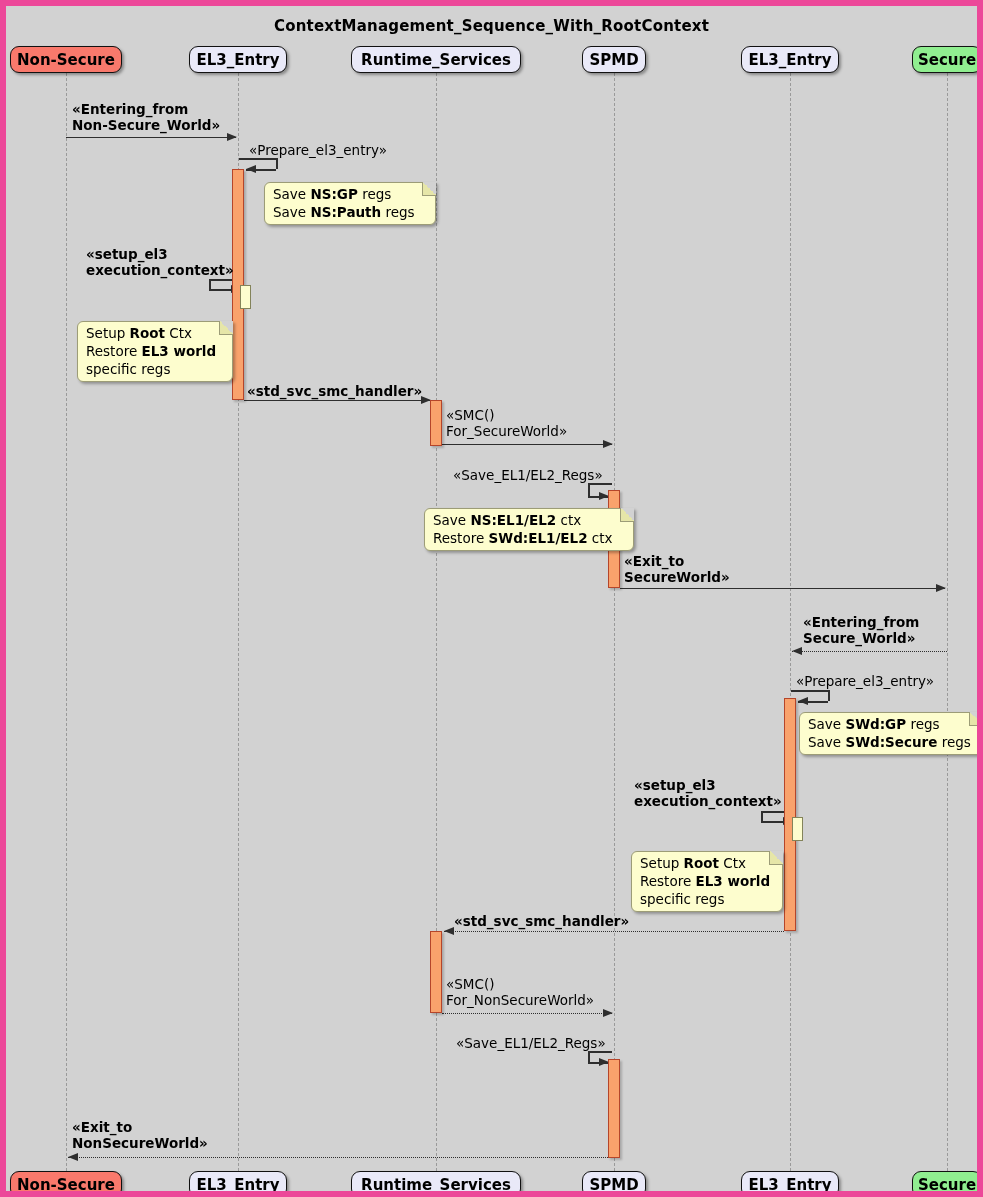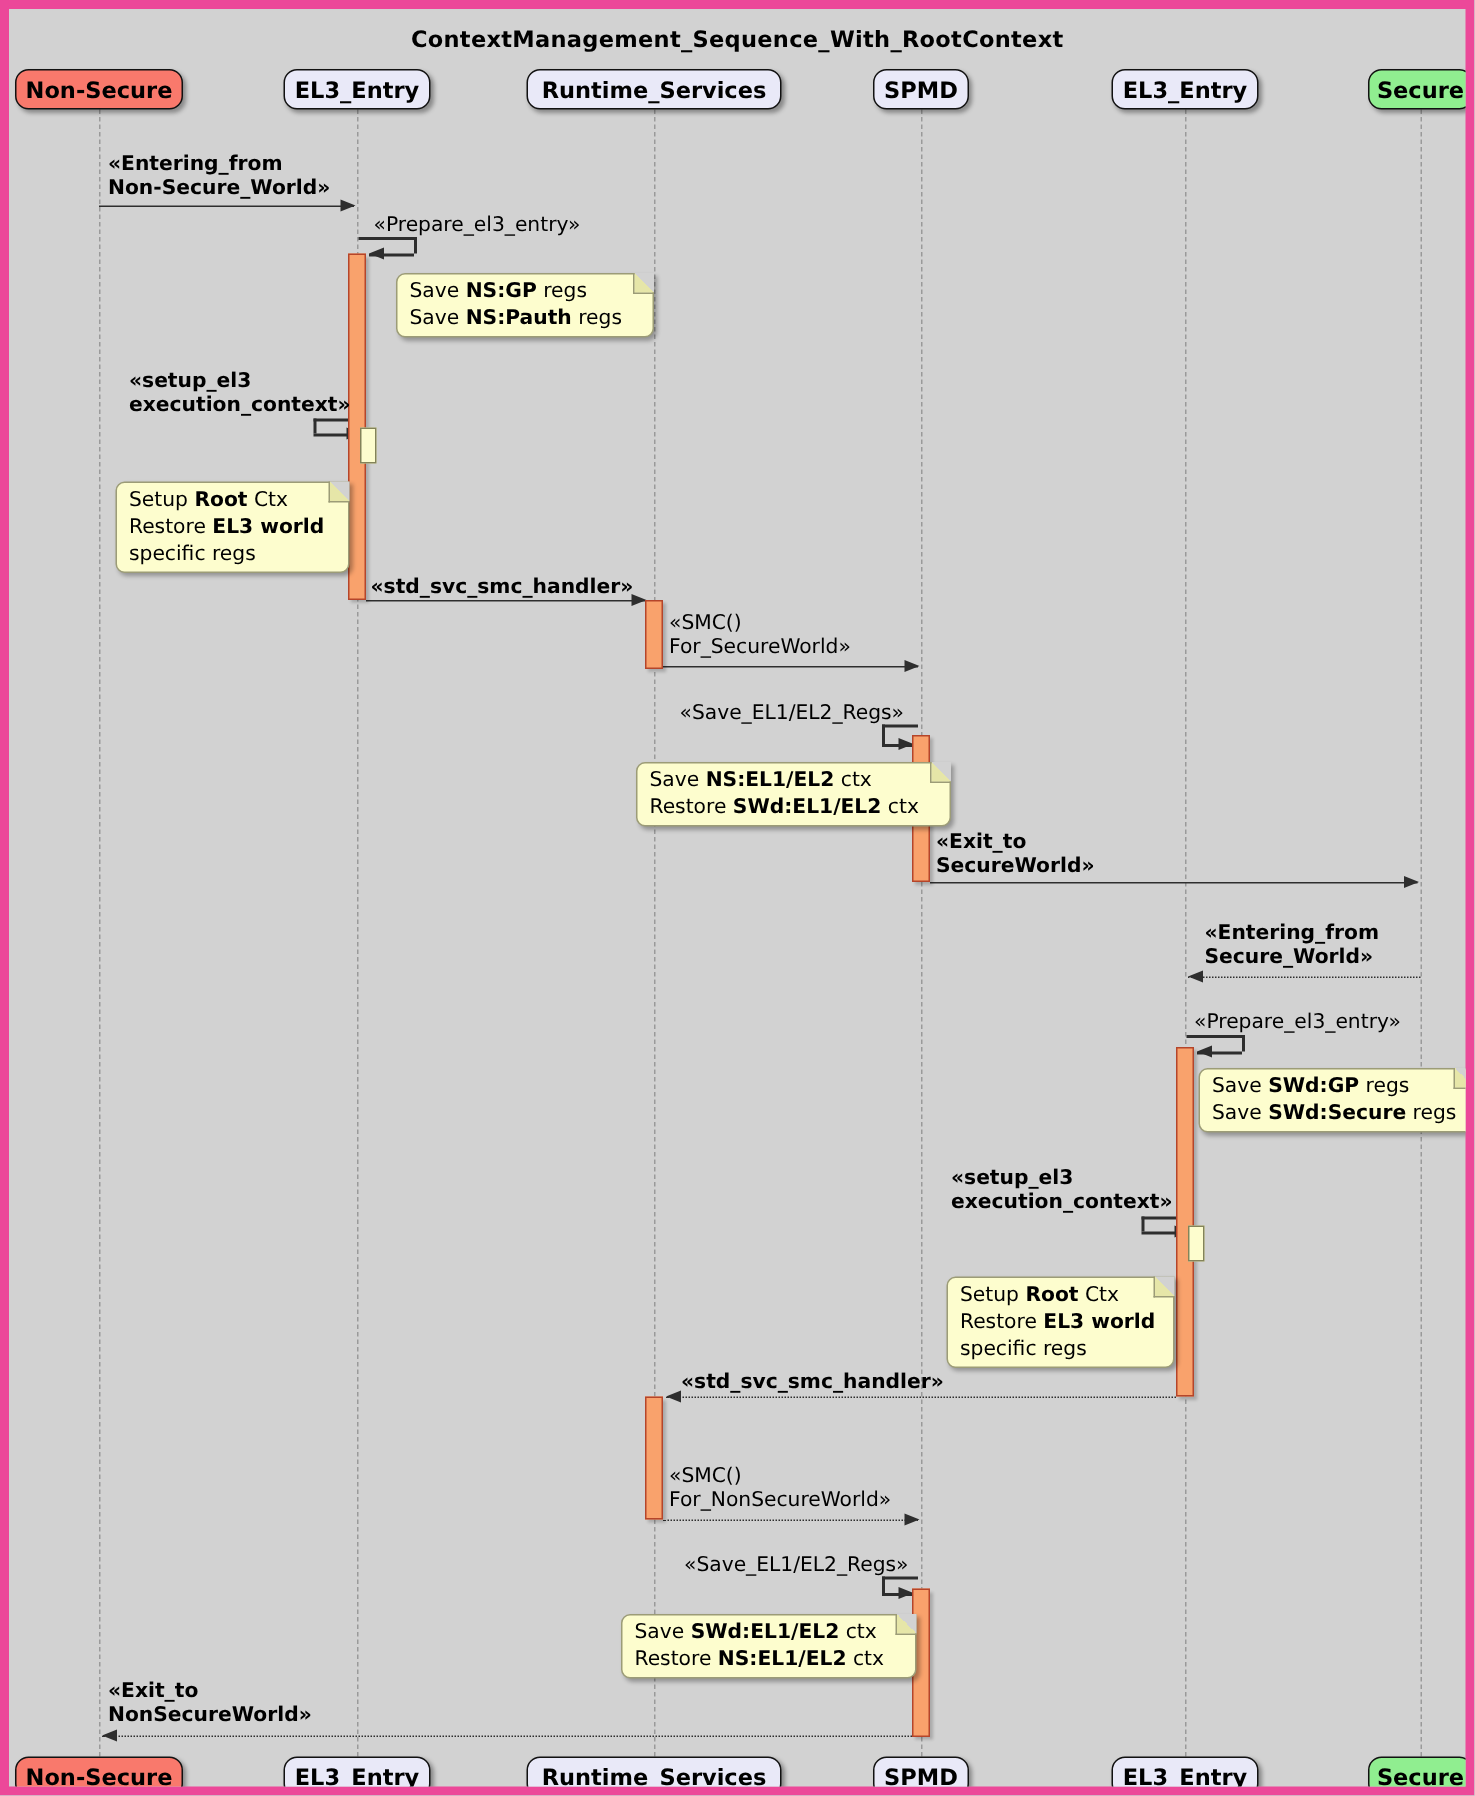--- a/index.html
+++ b/index.html
@@ -123,25 +123,20 @@
       <div class="note-line"><span>Save </span><b>SWd:GP</b><span> regs</span></div>
       <div class="note-line"><span>Save </span><b>SWd:Secure</b><span> regs</span></div>
       <div class="note-fold"></div>
     </div>
     <div class="note" style="left: 625px; top: 845px; min-width: 152px;">
       <div class="note-line"><span>Setup </span><b>Root</b><span> Ctx</span></div>
       <div class="note-line"><span>Restore </span><b>EL3 world</b></div>
       <div class="note-line"><span>specific regs</span></div>
       <div class="note-fold"></div>
     </div>
-    <div class="note" style="left: 408px; top: 1070px; min-width: 197px;">
-      <div class="note-line"><span>Save </span><b>SWd:EL1/EL2</b><span> ctx</span></div>
-      <div class="note-line"><span>Restore </span><b>NS:EL1/EL2</b><span> ctx</span></div>
-      <div class="note-fold"></div>
-    </div>
     <div class="msg-label bold" style="left: 66px; top: 95px;">
       <div>«Entering_from</div>
       <div>Non-Secure_World»</div>
     </div>
     <div class="msg-label" style="left: 243px; top: 136px;">
       <div>«Prepare_el3_entry»</div>
     </div>
     <div class="msg-label bold" style="left: 80px; top: 240px;">
       <div>«setup_el3</div>
       <div>execution_context»</div>

